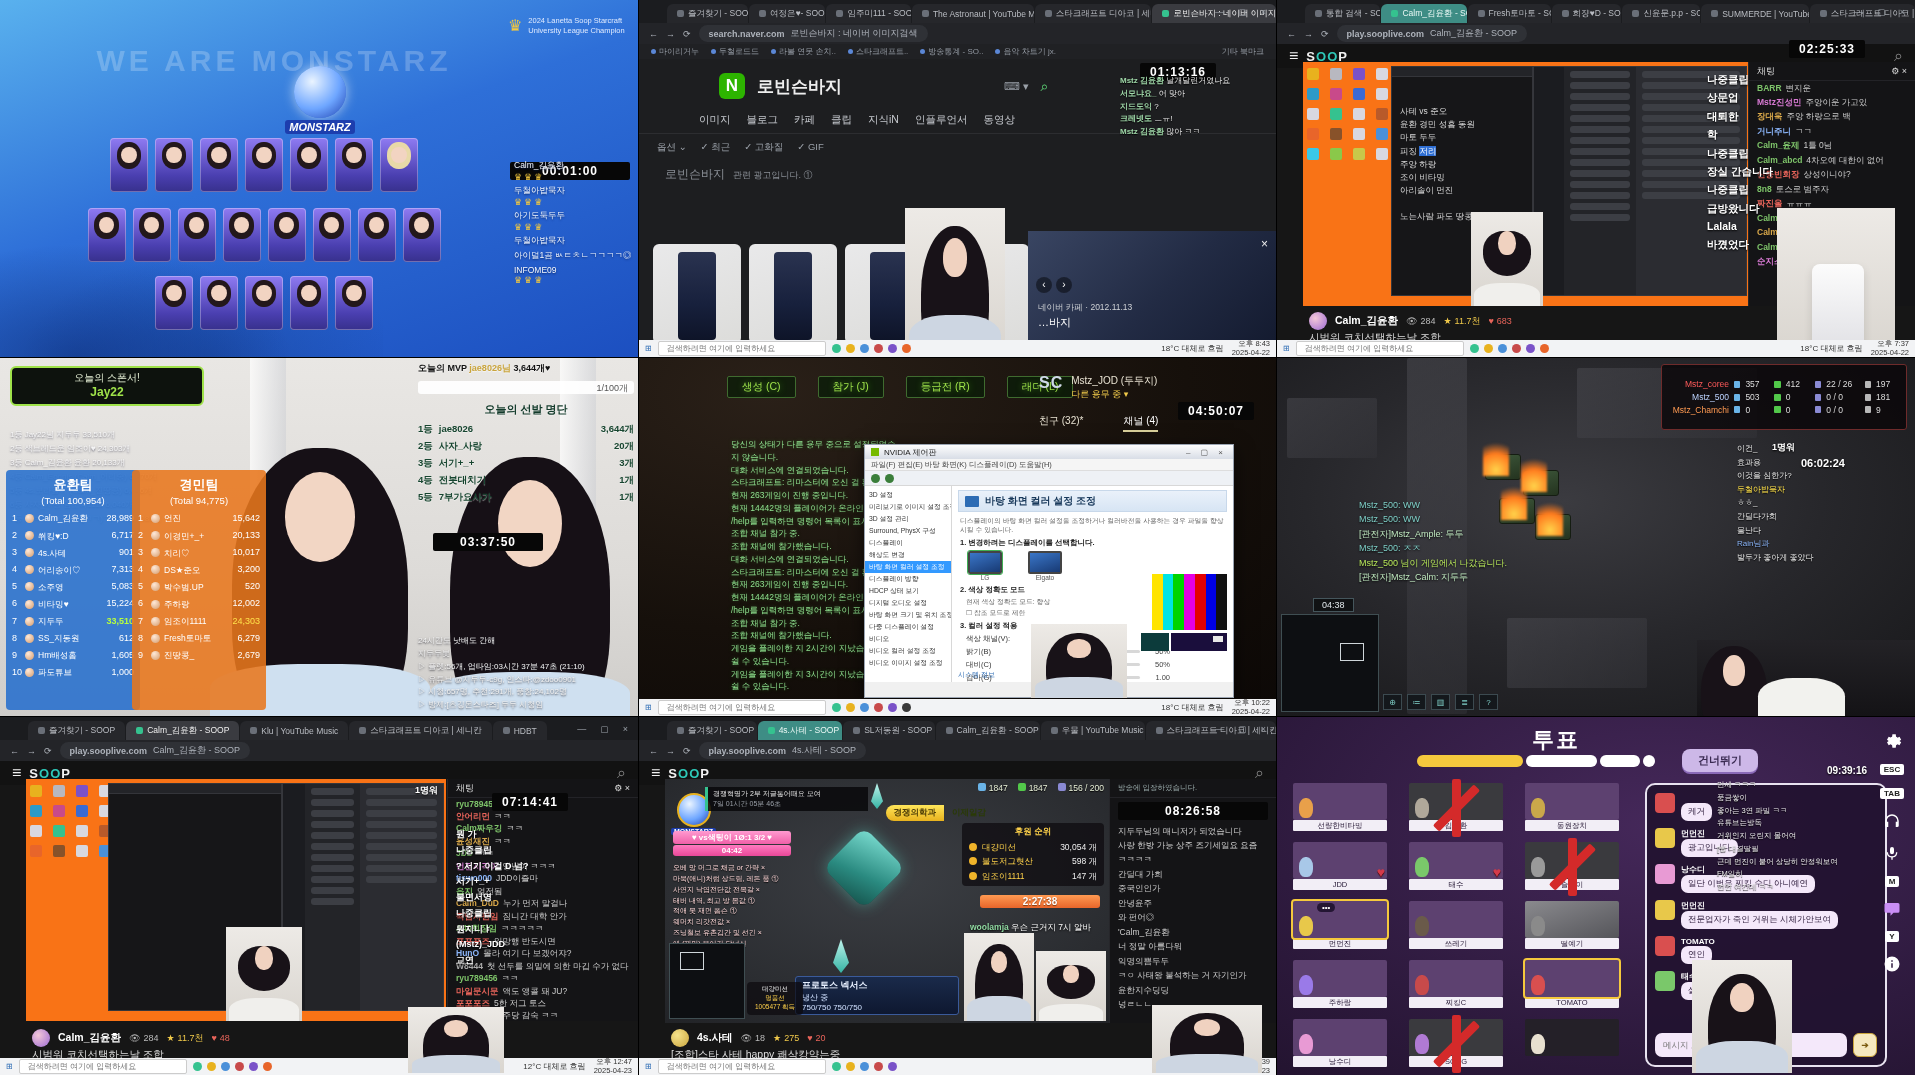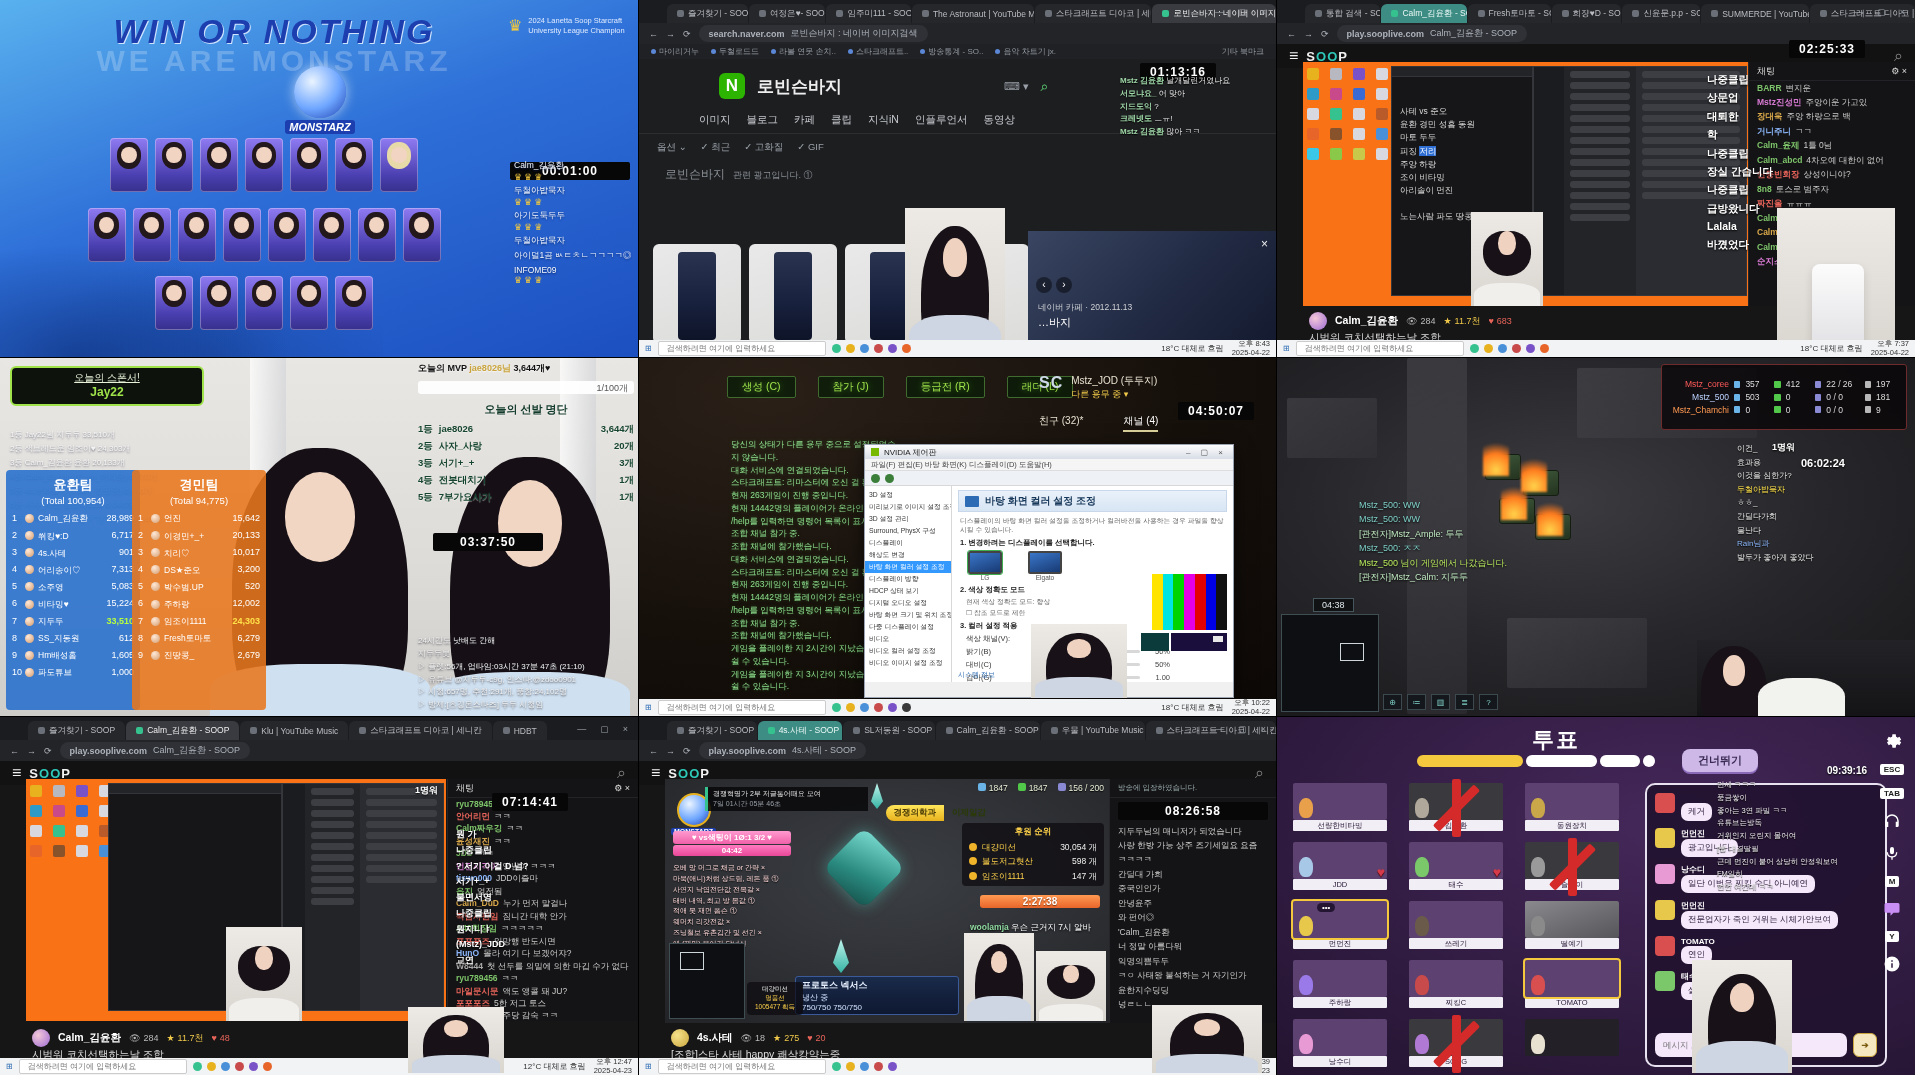--- a/index.html
+++ b/index.html
@@ -151,21 +151,21 @@
   .discord{position:absolute;background:#26272c;border:1px solid #36373c;}
   .discord .col{position:absolute;top:0;bottom:0;}
   .discord .c1{left:0;width:14%;background:#1b1c20;}
   .discord .c2{left:14%;width:34%;background:#232428;}
   .discord .c3{left:48%;right:0;background:#2b2c31;}
   .drow{height:7px;margin:4px 6px;background:#3c3e44;border-radius:3px;}
   
   .mlbg{background:linear-gradient(180deg,#e9e7e4 0%,#dddbd8 60%,#cfcdca 100%);}
   .curt{position:absolute;top:0;bottom:0;width:36px;background:linear-gradient(90deg,rgba(255,255,255,.7),rgba(190,195,205,.35));}
   .sponsor{position:absolute;left:10px;top:8px;width:190px;background:#0d120d;border:2px solid #9fe24a;border-radius:6px;text-align:center;padding:3px 0 5px;}
-  .sponsor .a{color:#e8f2d8;font-size:10px;text-decoration:underline;}
+  .sponsor .a{color:#e8f2d8;font-size:10px;}
   .sponsor .b{color:#9fe24a;font-weight:bold;font-size:12px;}
   .faint{position:absolute;left:10px;top:70px;width:230px;color:rgba(255,255,255,.85);font-size:8px;line-height:1.75;text-shadow:0 1px 2px rgba(60,60,80,.7);}
   .team{position:absolute;top:112px;width:122px;bottom:6px;border-radius:4px;color:#fff;font-size:9px;padding:4px 6px;}
   .team.blue{left:6px;background:rgba(38,110,205,.88);}
   .team.orange{left:132px;background:rgba(232,118,28,.88);}
   .team h4{margin:2px 0 1px;text-align:center;font-size:13px;}
   .team .tot{text-align:center;font-size:9.5px;margin-bottom:4px;}
   .trow{display:flex;align-items:center;gap:4px;line-height:1.9;}
   .trow .rk{width:9px;}
   .trow .fc{width:9px;height:9px;border-radius:50%;background:radial-gradient(circle at 35% 30%,#ffe9d8,#d49a6a);flex:none;}
@@ -259,21 +259,20 @@
   .bigperson .face{position:absolute;background:#f2d6c4;border-radius:50%;}
   .bigperson .torso{position:absolute;background:#cfe0f0;border-radius:40% 40% 0 0;}
 </style>
 </head>
 <body>
 
 <div class="grid">
 
   <div class="cell tlbg">
     <div class="tlmnt"></div>
-    <div class="tltitle">WIN OR NOTHING</div>
     <div class="tlghost">WE ARE MONSTARZ</div>
     <div class="tlbadge">
       <span class="cup">♛</span>
       <span>2024 Lanetta Soop Starcraft University League Champion</span>
     </div>
     <div class="tllogo">
       <div class="orb"></div>
       <div class="word">MONSTARZ</div>
     </div>
     <div class="cardrow" style="top:138px;">
@@ -860,21 +859,21 @@
             <span class="rk">6</span>
             <span class="fc"></span>
             <span class="nm">주하랑</span>
             <span class="vl">12,002</span>
           </div>
 
           <div class="trow">
             <span class="rk">7</span>
             <span class="fc"></span>
             <span class="nm">임조이1111</span>
-            <span class="vl" style="color:#ffe14a;font-weight:bold">24,303</span>
+            <span class="vl" style="color:#ffe14a;font-weight:normal">24,303</span>
           </div>
 
           <div class="trow">
             <span class="rk">8</span>
             <span class="fc"></span>
             <span class="nm">Fresh토마토</span>
             <span class="vl">6,279</span>
           </div>
 
           <div class="trow">

